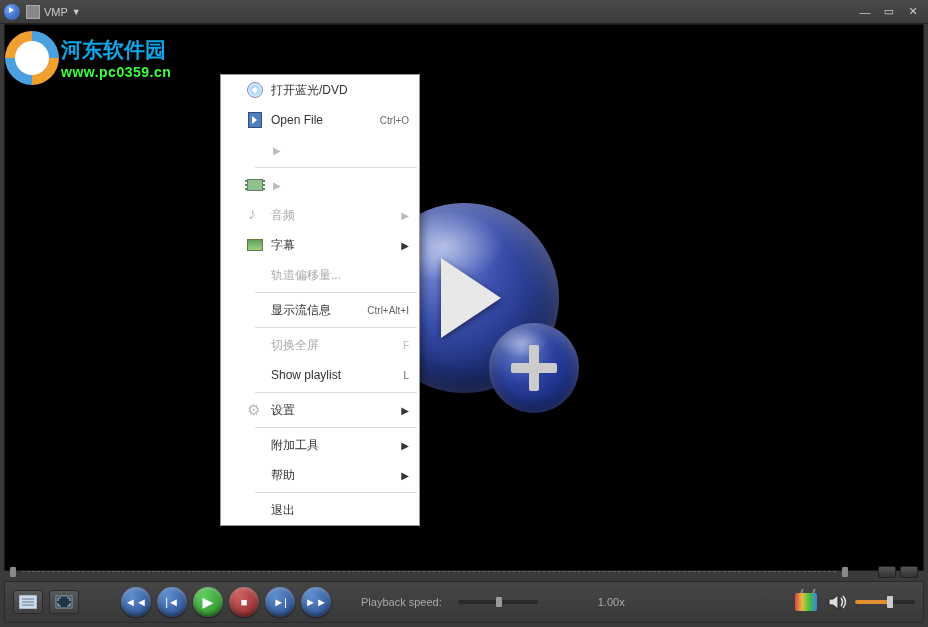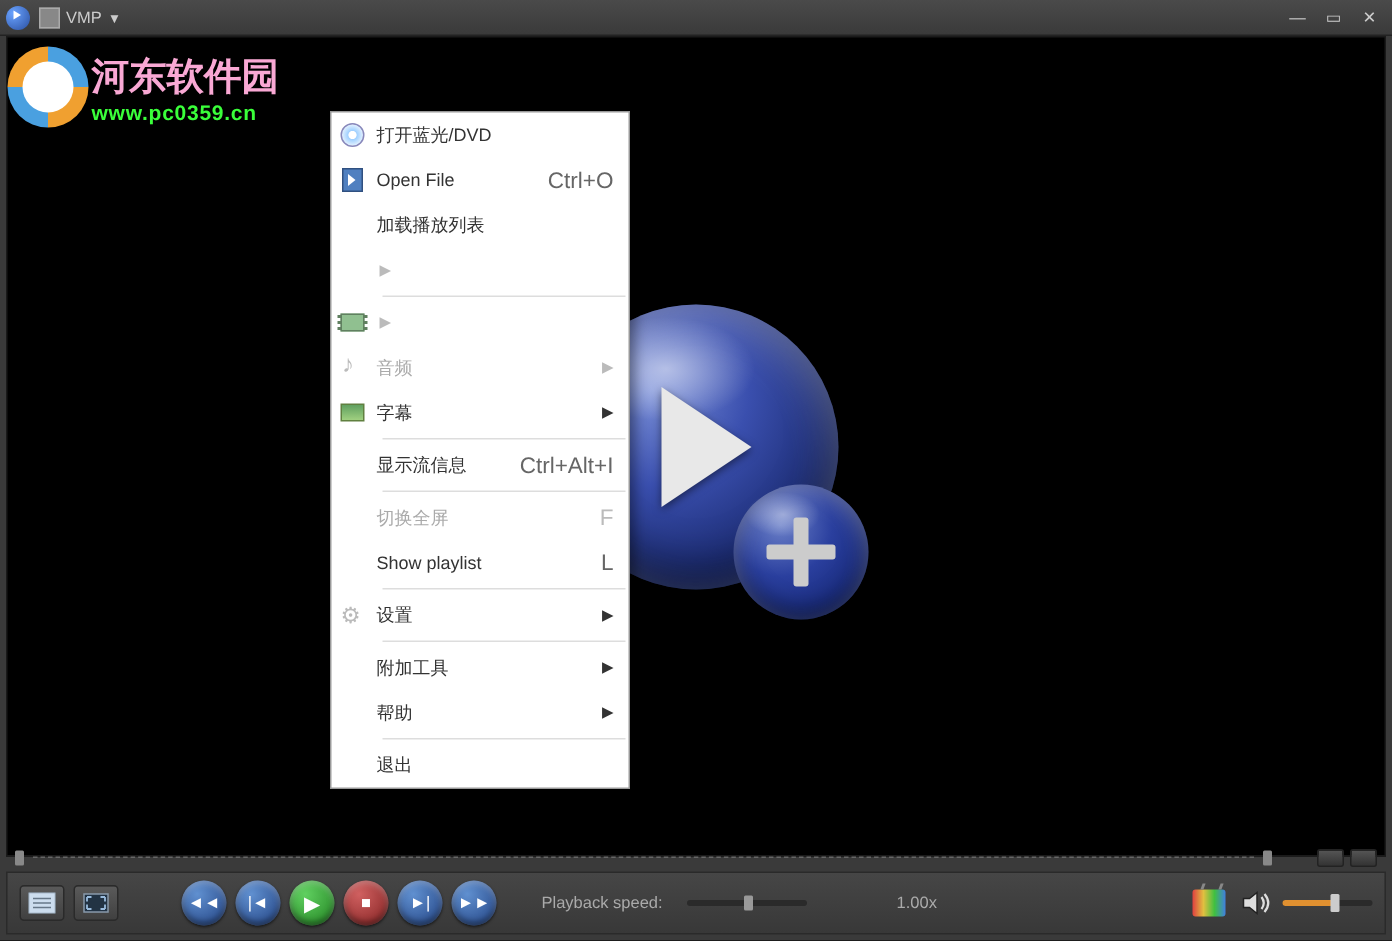--- a/index.html
+++ b/index.html
@@ -26,21 +26,21 @@
 .small-circle { position: absolute; right: -20px; bottom: -20px; width: 90px; height: 90px; border-radius:50%; background: radial-gradient(circle at 35% 30%, #6a7fc8 0%, #2a3f9e 40%, #0a1a60 100%); box-shadow: inset 0 5px 15px rgba(255,255,255,0.3), inset 0 -5px 15px rgba(0,0,0,0.5);}
 .small-circle::before { content:""; position:absolute; left:8px; top:5px; width:50px; height:30px; border-radius:50%; background: radial-gradient(ellipse, rgba(255,255,255,0.4), transparent 70%);}
 .plus-h { position:absolute; left:22px; top:40px; width:46px; height:10px; background:#ccc; border-radius:2px;}
 .plus-v { position:absolute; left:40px; top:22px; width:10px; height:46px; background:#ccc; border-radius:2px;}
 
 
 .watermark { position: absolute; top: 6px; left: 0px; display: flex; align-items: center; z-index: 5; pointer-events: none;}
 .watermark-logo { width: 54px; height: 54px; border-radius: 50%; background: conic-gradient(#4aa0e0 0 90deg, #f0a030 90deg 180deg, #4aa0e0 180deg 270deg, #f0a030 270deg 360deg); position:relative;}
 .watermark-logo::after{content:""; position:absolute; inset:10px; border-radius:50%; background:#fff;}
 .watermark-text { margin-left: 2px; }
-.watermark-text .line1 { color: #f9a8d4; font-size: 25px; font-weight: bold; text-shadow: 0 2px 4px #000, 2px 0 4px #000; }
+.watermark-text .line1 { color: #0ea5e9; font-size: 21px; font-weight: bold; text-shadow: 0 2px 4px #000, 2px 0 4px #000; }
 .watermark-text .line2 { color: #3aff3a; font-size: 14px; font-weight: bold; text-shadow: 1px 1px 2px #000; letter-spacing: 0.5px;}
 
 
 .timeline { position: absolute; left: 10px; right: 10px; bottom: 50px; height: 10px; display:flex; align-items:center; gap: 6px;}
 .timeline .track { flex:1; height:2px; border-top:1px dashed #666;}
 .timeline .handle { width:6px; height:10px; background:#888; border-radius:1px;}
 .timeline-right { display:flex; gap:4px;}
 .timeline-right .mini { width:18px; height:12px; background:linear-gradient(#555,#333); border:1px solid #222; border-radius:2px;}
 
 
@@ -58,26 +58,26 @@
 .controls .spacer { flex:1; }
 .vol-slider { width:60px; height:4px; background:#2a2a2a; border-radius:2px; position:relative;}
 .vol-slider::before{content:""; position:absolute; left:0; top:0; width:35px; height:4px; background:#e09030; border-radius:2px;}
 .vol-slider::after { content:""; position:absolute; left:32px; top:-4px; width:6px; height:12px; background:#ccc; border-radius:1px;}
 .tv-icon { width:22px; height:18px; background:linear-gradient(90deg,#e04040,#e0c040,#40c040,#4080e0); border-radius:2px; position:relative;}
 .tv-icon::after{content:""; position:absolute; top:-4px; left:6px; width:10px; height:4px; border-left:2px solid #888; border-right:2px solid #888; transform:skewX(-20deg);}
 .speaker-icon svg { display:block; }
 
 
 .context-menu { position: absolute; left: 220px; top: 74px; width: 200px; background: #fff; border: 1px solid #999; box-shadow: 3px 3px 8px rgba(0,0,0,0.4); z-index: 20; font-size: 12px; color: #333;}
-.cm-row { display:flex; align-items:center; height: 30px; padding: 0 10px 0 0; cursor: default;}
+.cm-row { display:flex; align-items:center; height: 30px; padding: 0 10px 0 20px; cursor: default;}
 .cm-row.sep { height:0; border-top:1px solid #ddd; margin: 2px 2px 2px 34px; padding:0;}
 .cm-row.disabled { color: #aaa; }
 .cm-icon { width: 28px; display:flex; justify-content:center; align-items:center;}
 .cm-label { flex:1; padding-left: 2px;}
-.cm-shortcut { color: #666; font-size: 15px;}
+.cm-shortcut { color: #666; font-size: 10px;}
 .cm-row.disabled .cm-shortcut { color:#bbb;}
 .cm-arrow { color:#333; font-size:10px; margin-left:4px;}
 .cm-row.disabled .cm-arrow { color:#bbb;}
 
 
 .ico-disc { width:16px; height:16px; background: radial-gradient(circle, #fff 25%, #a0d0ff 30%, #e0f0ff 70%); border-radius:50%; border:1px solid #88b;}
 .ico-file { width:14px; height:16px; background:#5080c0; border:1px solid #305080; position:relative;}
 .ico-file::after{content:""; position:absolute; left:3px; top:3px; border-left:5px solid #fff; border-top:4px solid transparent; border-bottom:4px solid transparent;}
 .ico-video { width:16px; height:12px; background:#90c090; border:1px solid #608060; position:relative;}
 .ico-video::before{content:""; position:absolute; left:-3px; top:0; width:3px; height:12px; background:repeating-linear-gradient(#608060 0 2px, transparent 2px 4px);}
@@ -192,24 +192,20 @@
       </div>
       <div class="cm-label">打开蓝光/DVD</div>
     </div>
     <div class="cm-row">
       <div class="cm-icon">
         <div class="ico-file"></div>
       </div>
       <div class="cm-label">Open File</div>
       <div class="cm-shortcut">Ctrl+O</div>
     </div>
-    <div class="cm-row">
-      <div class="cm-icon"></div>
-      <div class="cm-label">加载播放列表</div>
-    </div>
     <div class="cm-row disabled">
       <div class="cm-icon"></div>
       <div class="cm-arrow">▶</div>
     </div>
     <div class="cm-row sep"></div>
     <div class="cm-row disabled">
       <div class="cm-icon">
         <div class="ico-video"></div>
       </div>
       <div class="cm-arrow">▶</div>
@@ -220,20 +216,24 @@
       </div>
       <div class="cm-label">音频</div>
       <div class="cm-arrow">▶</div>
     </div>
     <div class="cm-row">
       <div class="cm-icon">
         <div class="ico-sub"></div>
       </div>
       <div class="cm-label">字幕</div>
       <div class="cm-arrow">▶</div>
+    </div>
+    <div class="cm-row disabled">
+      <div class="cm-icon"></div>
+      <div class="cm-label">轨道偏移量...</div>
     </div>
     <div class="cm-row sep"></div>
     <div class="cm-row">
       <div class="cm-icon"></div>
       <div class="cm-label">显示流信息</div>
       <div class="cm-shortcut">Ctrl+Alt+I</div>
     </div>
     <div class="cm-row sep"></div>
     <div class="cm-row disabled">
       <div class="cm-icon"></div>

